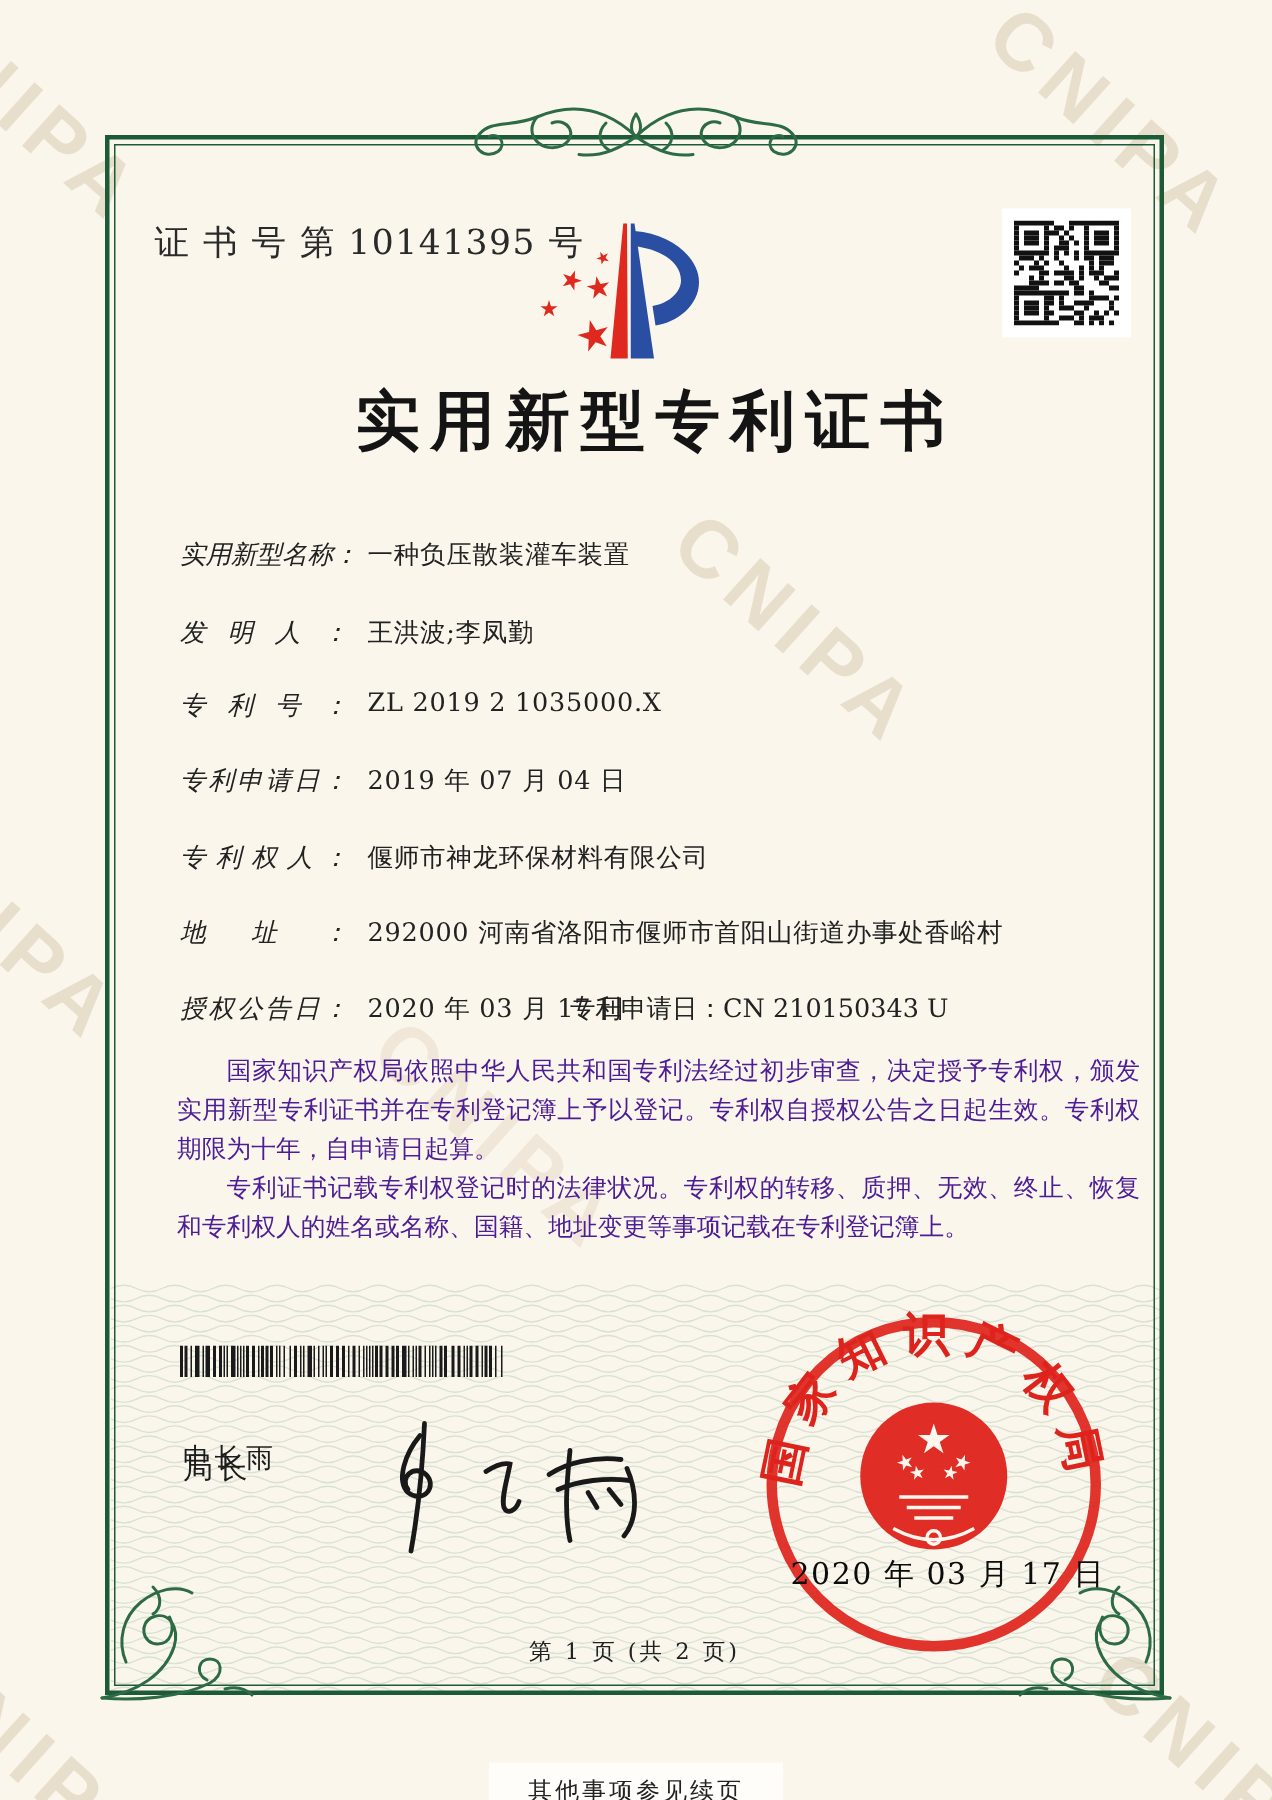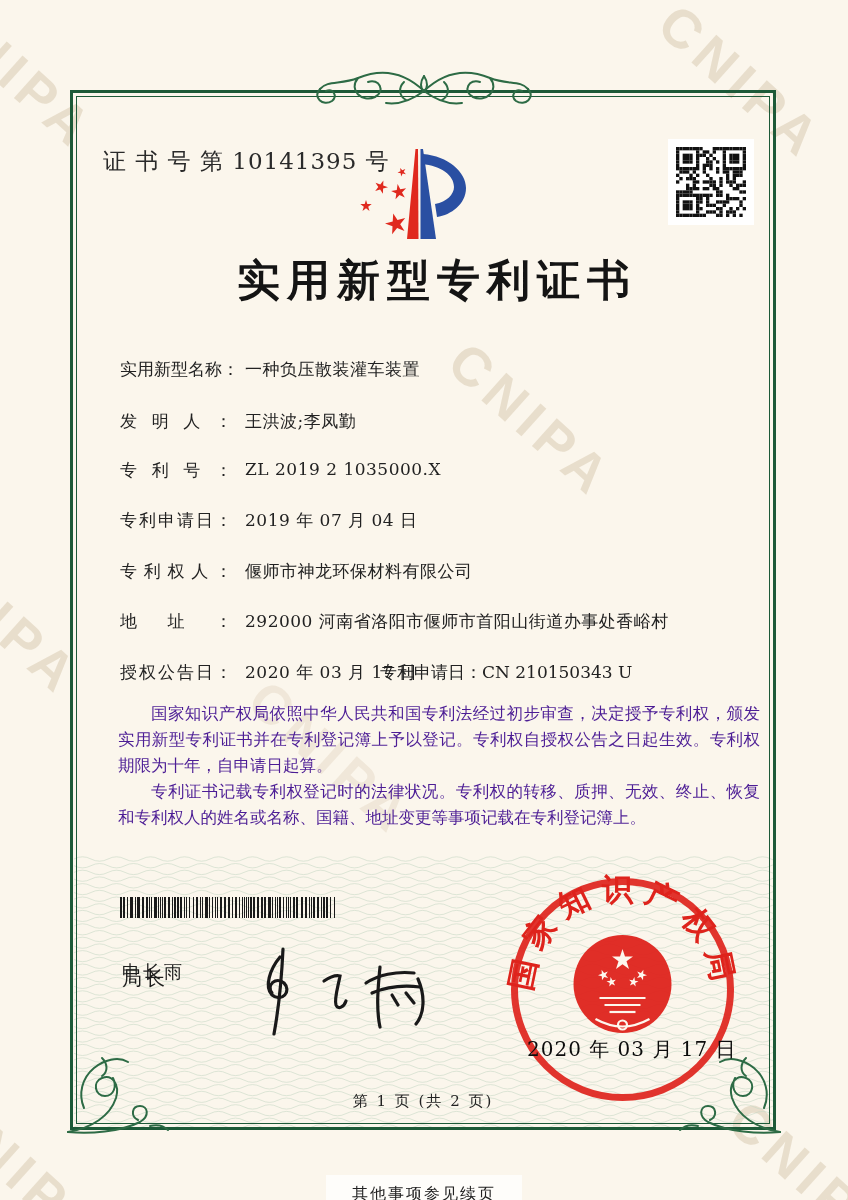--- a/index.html
+++ b/index.html
@@ -24,21 +24,21 @@
 
   
   .cert-no{position:absolute;left:103px;top:146px;font-size:23px;letter-spacing:1px;color:#2a2a2a;z-index:3;}
   .logo{position:absolute;left:352px;top:142px;z-index:3;}
   .qr-box{position:absolute;left:668px;top:139px;width:86px;height:86px;background:#fff;z-index:3;}
   .qr-box svg{position:absolute;left:8px;top:8px;}
   .title{position:absolute;left:0;top:252px;width:848px;text-align:center;font-size:43px;
       font-weight:bold;letter-spacing:7px;color:#141414;z-index:3;padding-left:13px;}
 
   .field-row{position:absolute;left:120px;font-size:17px;color:#222;z-index:3;white-space:nowrap;}
-  .flabel{display:inline-block;width:112px;text-align:justify;text-align-last:justify;vertical-align:top;}
+  .flabel{display:inline-block;width:112px;text-align:justify;text-align-last:justify;vertical-align:top;font-style:italic;}
   .fvalue{margin-left:13px;letter-spacing:.5px;}
   .fpair2{position:absolute;left:260px;top:0;white-space:nowrap;}
 
   .body-text{position:absolute;left:118px;top:701px;width:642px;font-size:16.5px;line-height:26px;
       color:#4c1d95;text-align:justify;z-index:3;}
   .body-text p{margin:0;text-indent:2em;}
 
   .barcode{position:absolute;left:120px;top:897px;z-index:3;}
   .sig-title{position:absolute;left:122px;top:965px;font-size:20px;letter-spacing:3px;color:#1c1c1c;z-index:3;}
   .sig-name{position:absolute;left:122px;top:960px;font-size:18px;letter-spacing:3px;color:#1c1c1c;z-index:3;}

